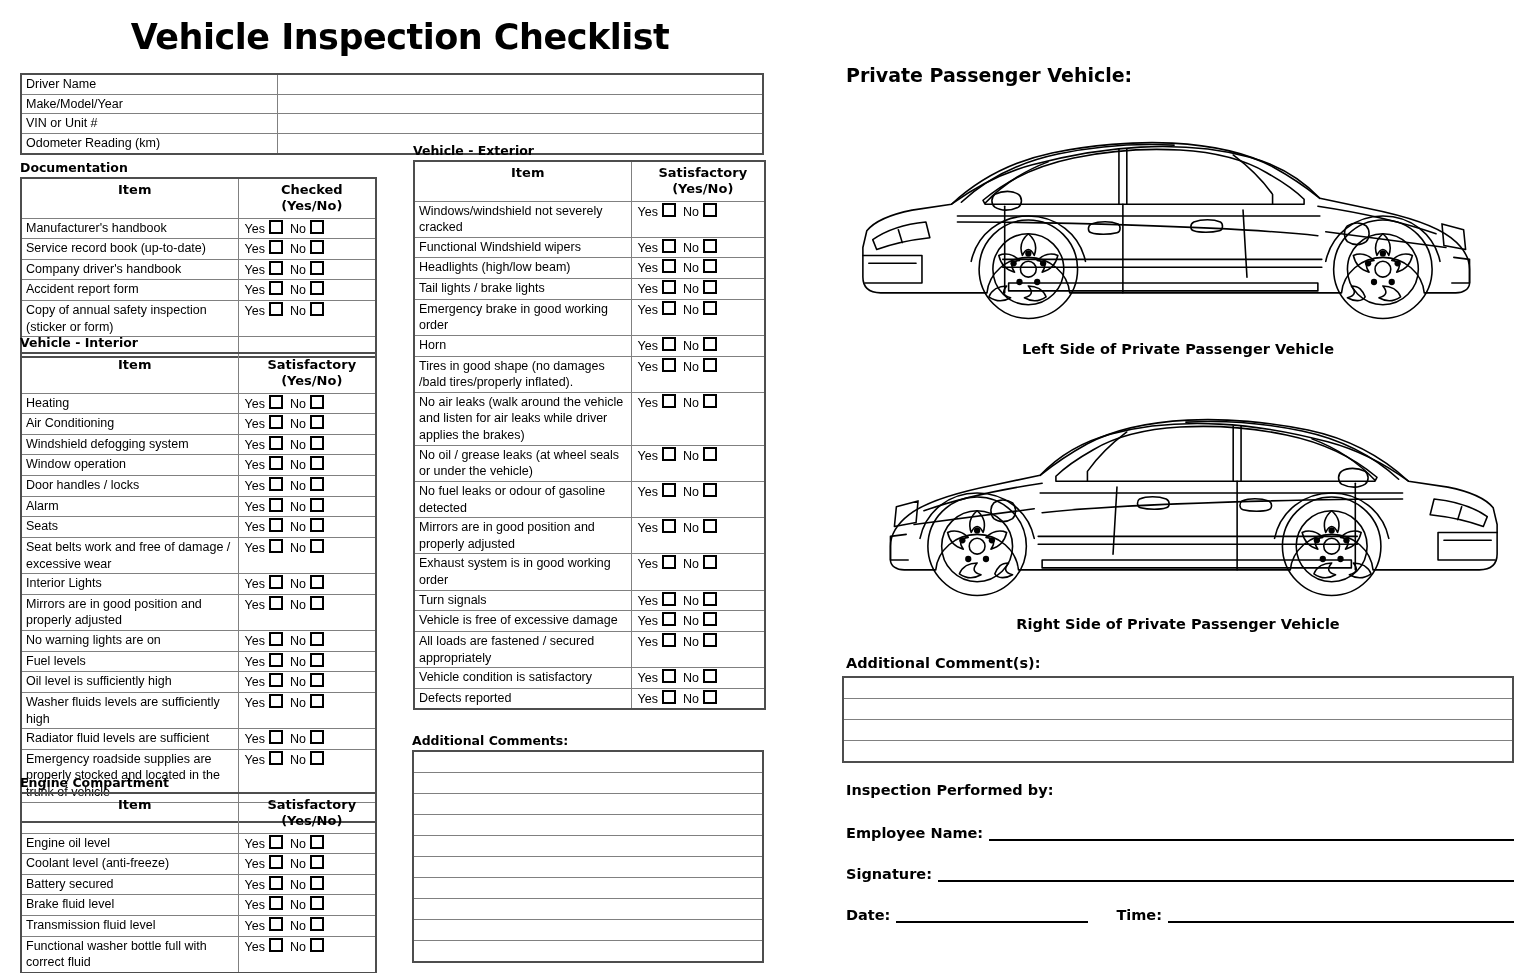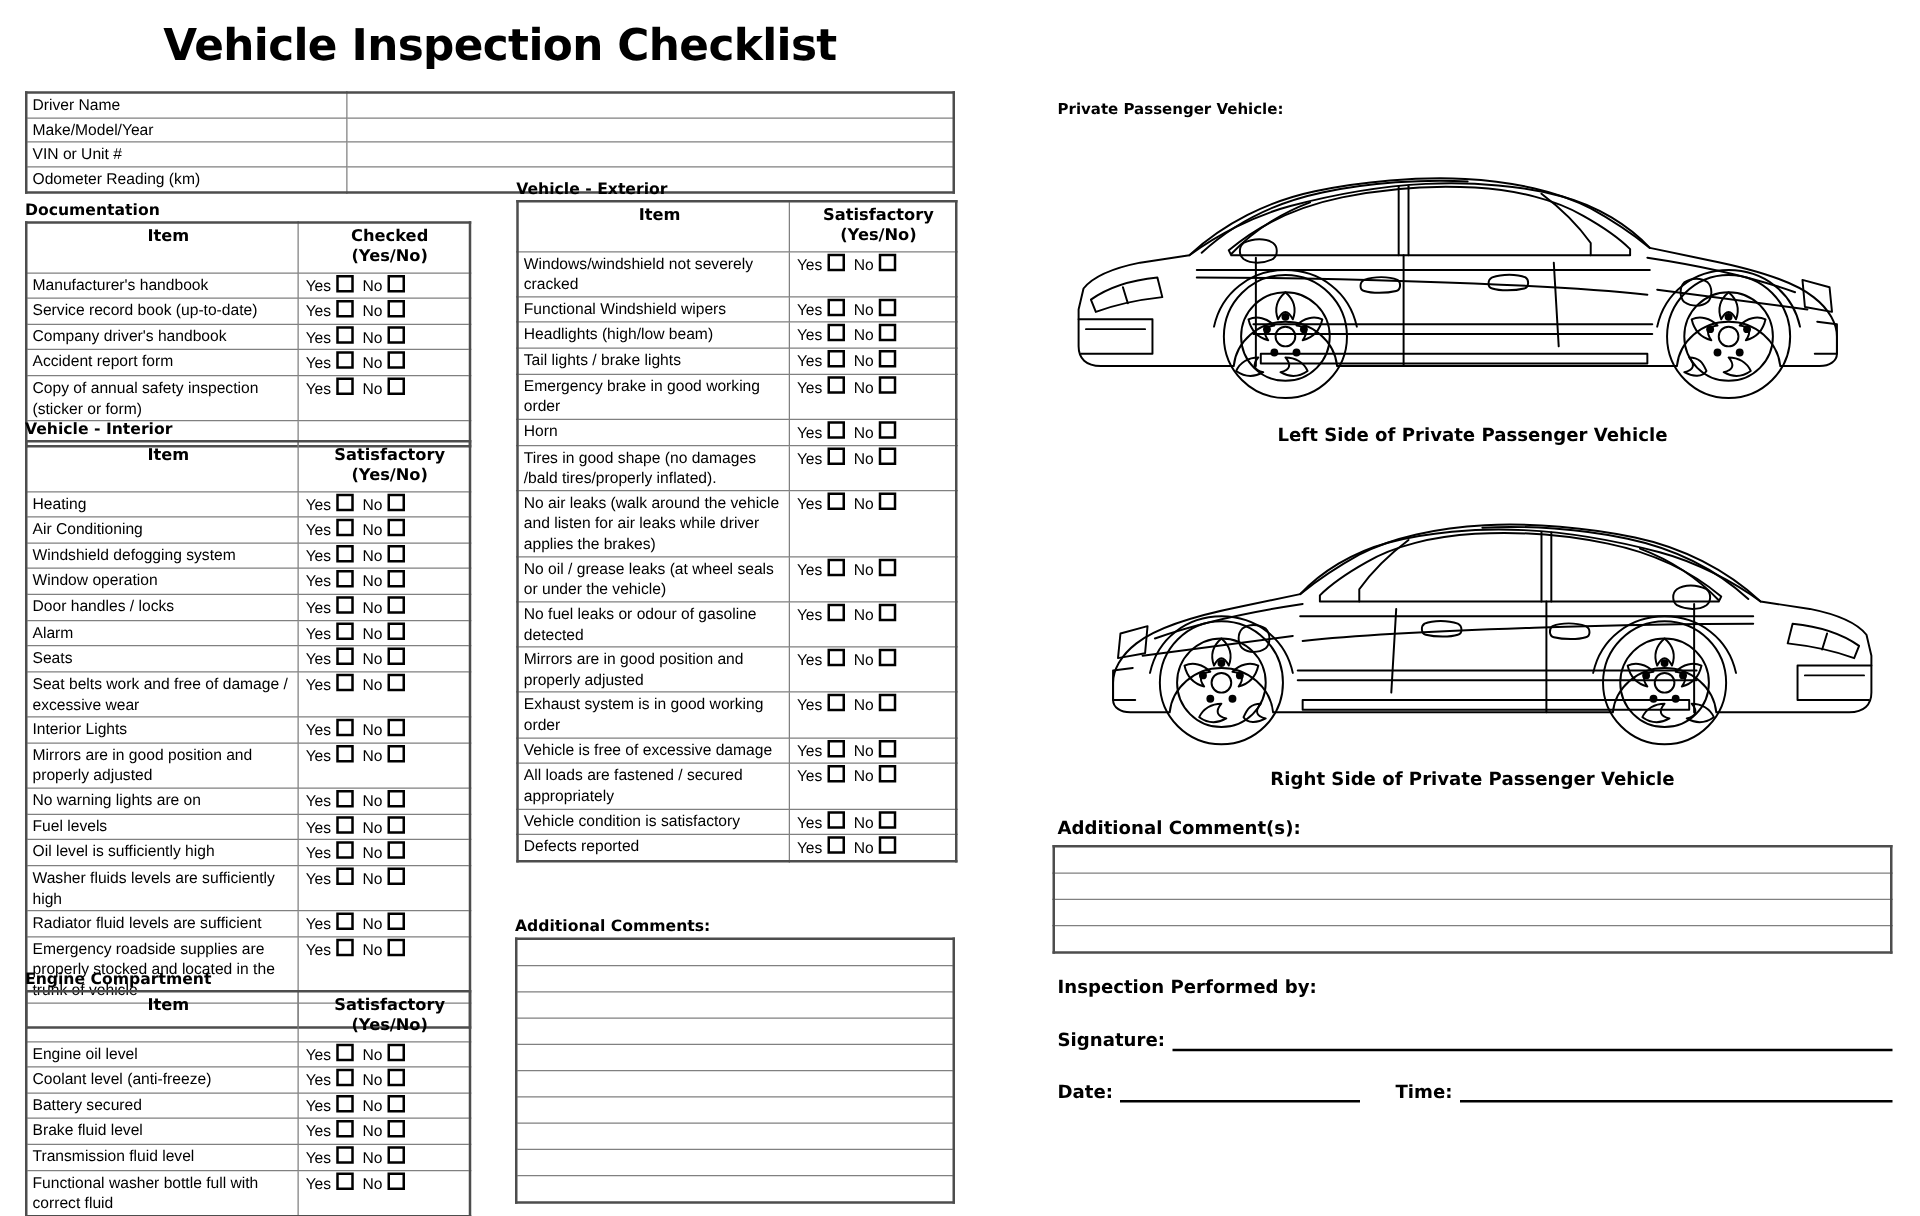--- a/index.html
+++ b/index.html
@@ -138,24 +138,23 @@
   #mid-comments td {
     border: 1px solid #808080;
     height: 17px;
   }
 
   
   #pp-label {
     position: absolute;
     left: 846px;
     top: 64px;
-    font-size: 12px;
+    font-size: 19px;
     font-weight: bold;
     font-family: "DejaVu Sans", sans-serif;
-    margin-top: 16px;
   }
   #car1-caption {
     position: absolute;
     left: 846px;
     top: 341px;
     width: 664px;
     text-align: center;
     font-size: 14.5px;
     font-weight: bold;
     font-family: "DejaVu Sans", sans-serif;
@@ -488,20 +487,24 @@
           <tr>
             <td class="item">No fuel leaks or odour of gasoline detected</td>
             <td class="ans"><span class="ynlabel">Yes</span><span class="cbx"></span><span class="ynlabel">No</span><span class="cbx"></span></td>
           </tr>
           <tr>
             <td class="item">Mirrors are in good position and properly adjusted</td>
             <td class="ans"><span class="ynlabel">Yes</span><span class="cbx"></span><span class="ynlabel">No</span><span class="cbx"></span></td>
           </tr>
           <tr>
             <td class="item">Exhaust system is in good working order</td>
+            <td class="ans"><span class="ynlabel">Yes</span><span class="cbx"></span><span class="ynlabel">No</span><span class="cbx"></span></td>
+          </tr>
+          <tr>
+            <td class="item">Turn signals</td>
             <td class="ans"><span class="ynlabel">Yes</span><span class="cbx"></span><span class="ynlabel">No</span><span class="cbx"></span></td>
           </tr>
           <tr>
             <td class="item">Vehicle is free of excessive damage</td>
             <td class="ans"><span class="ynlabel">Yes</span><span class="cbx"></span><span class="ynlabel">No</span><span class="cbx"></span></td>
           </tr>
           <tr>
             <td class="item">All loads are fastened / secured appropriately</td>
             <td class="ans"><span class="ynlabel">Yes</span><span class="cbx"></span><span class="ynlabel">No</span><span class="cbx"></span></td>
           </tr>
@@ -740,20 +743,24 @@
           </tr>
         </tbody>
     </table>
   </div>
 
   <div id="sig-block">
     <div class="sig-row" style="margin-bottom:27px;">
       <span class="sig-lab">Inspection Performed by:</span>
     </div>
     <div class="sig-row">
+      <span class="sig-lab">Employee Name:</span>
+      <span class="rule"></span>
+    </div>
+    <div class="sig-row">
       <span class="sig-lab">Signature:</span>
       <span class="rule"></span>
     </div>
     <div class="sig-row">
       <span class="sig-lab">Date:</span>
       <span class="rule short"></span>
       <span class="gap"></span>
       <span class="sig-lab">Time:</span>
       <span class="rule time"></span>
     </div>

